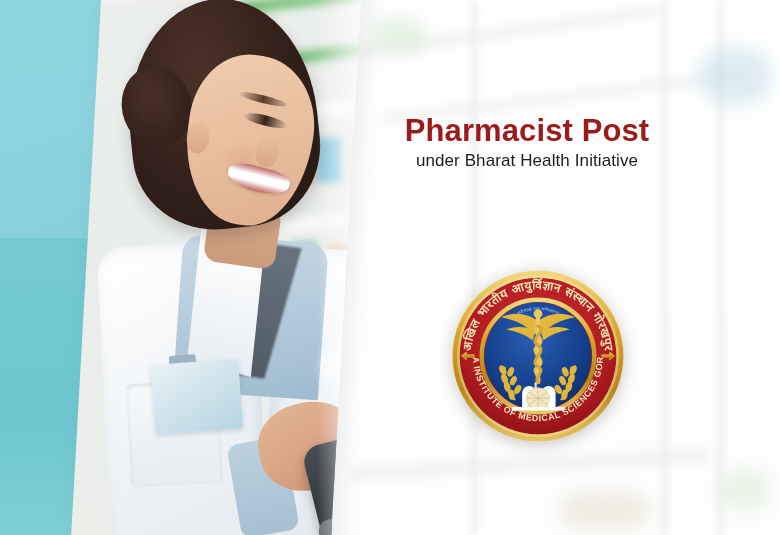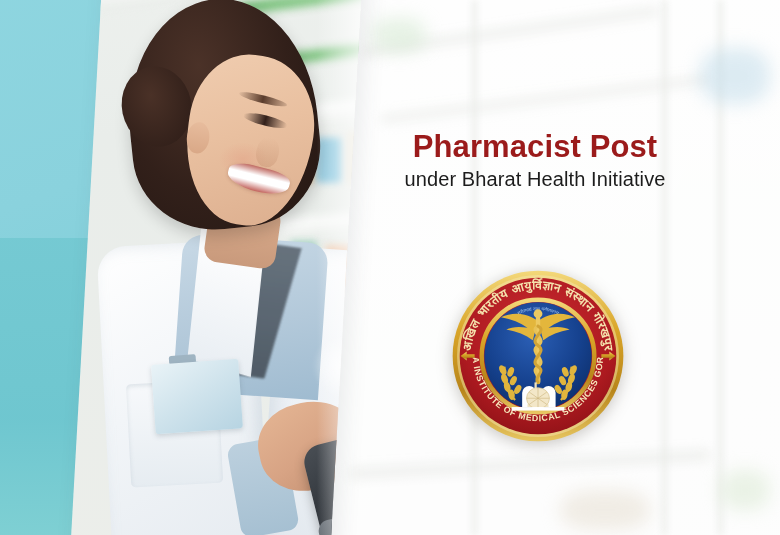--- a/index.html
+++ b/index.html
@@ -254,33 +254,32 @@
 
   
   .glass {
     position:absolute; right:-4px; top:-40px; width:44px; height:620px;
     background:linear-gradient(90deg,rgba(255,255,255,0),rgba(255,255,255,.85));
   }
 
   
   .text-block {
     position:absolute;
-    left:330px; top:112px;
+    left:322px; top:112px;
     width:410px;
     text-align:center;
-    margin-top:16px;
   }
   .line-title {
     font-size:31px;
     font-weight:bold;
     letter-spacing:.1px;
     line-height:1.22;
   }
   .line-sub {
-    font-size:20px;
+    font-size:17px;
     font-weight:400;
     line-height:1.34;
     letter-spacing:.1px;
   }
   .line-salary {
     font-size:26px;
     font-weight:400;
     line-height:1.34;
     letter-spacing:.2px;
   }

